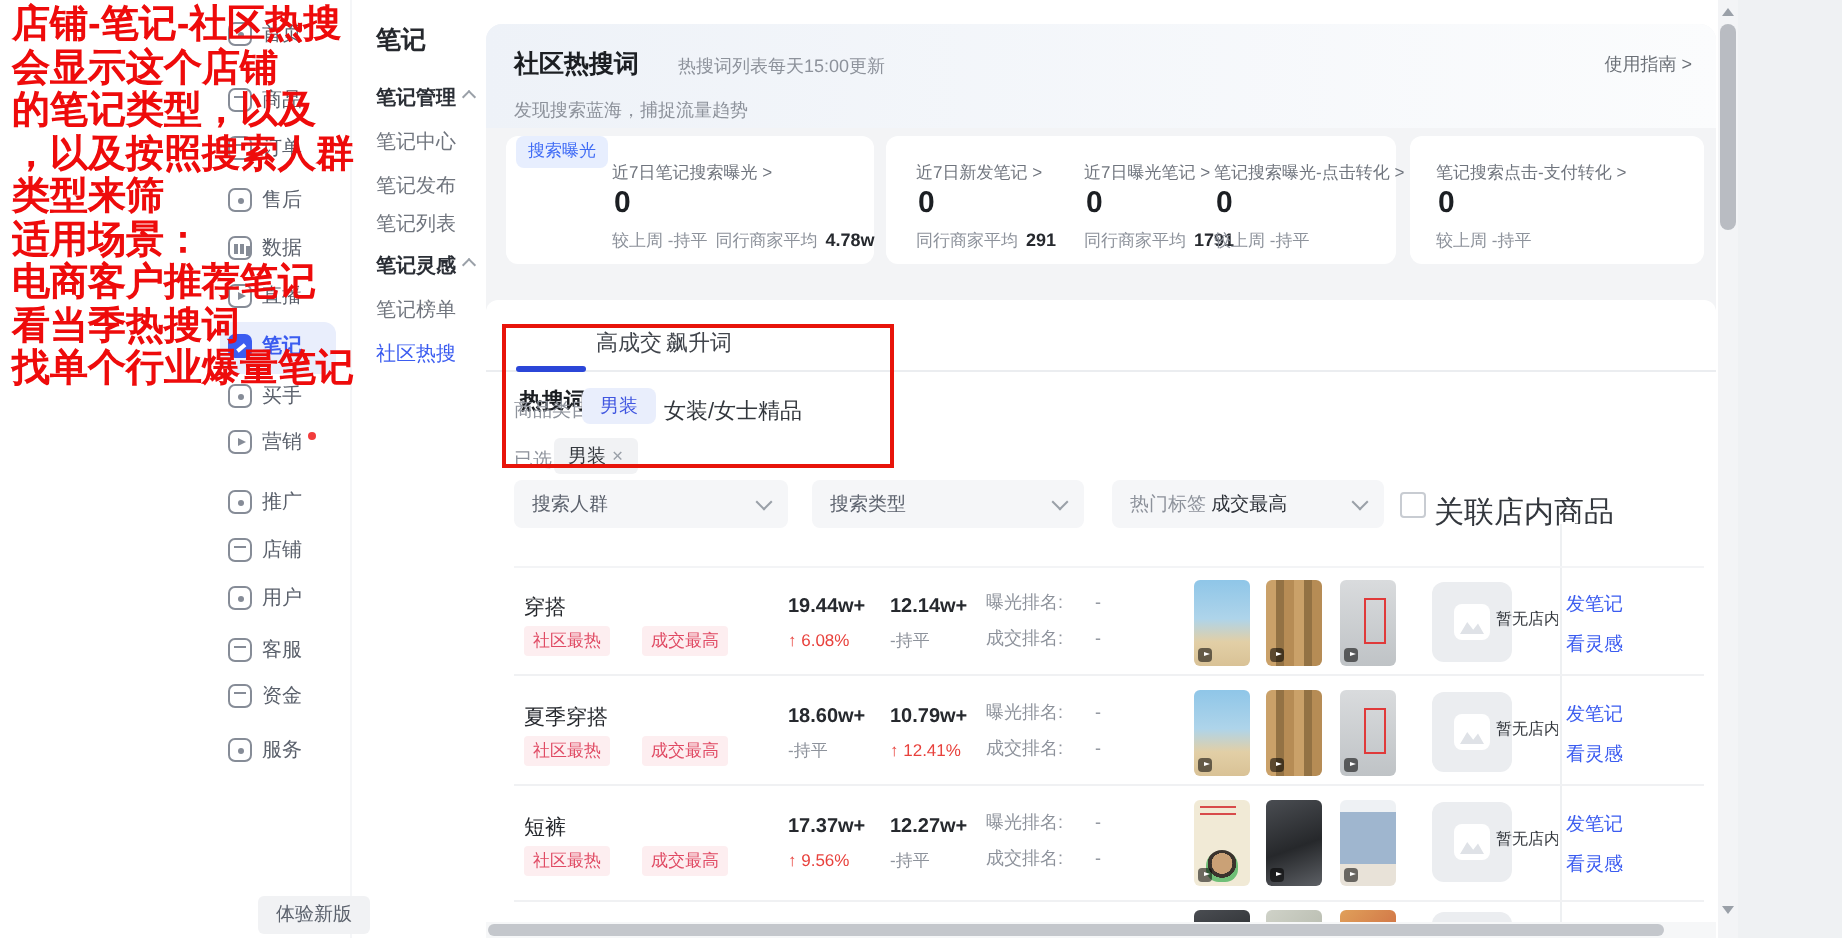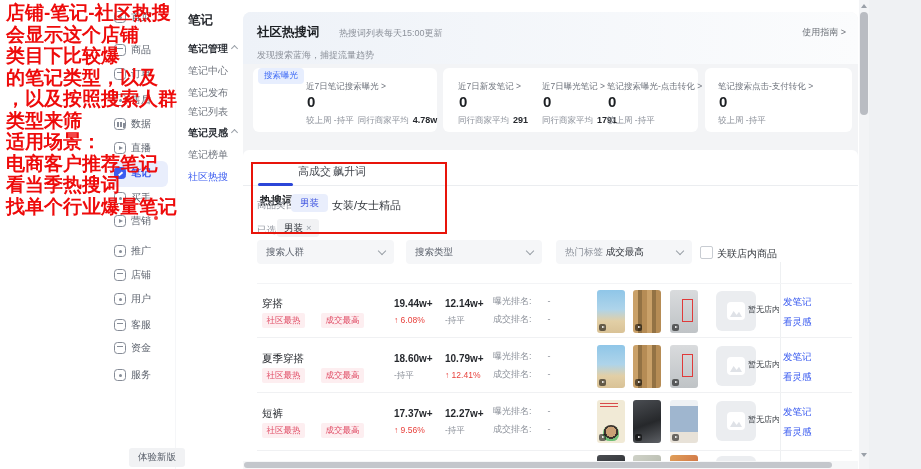--- a/index.html
+++ b/index.html
@@ -65,21 +65,21 @@
   .opt-plain{position:absolute;font-size:11px;color:#33373d;cursor:pointer;}
   .chip{position:absolute;padding:2.5px 7px;background:#f1f2f4;color:#33373d;font-size:9.5px;border-radius:3px;cursor:pointer;}
   .chip .x{color:#9aa0a8;margin-left:3px;}
 
   .select{position:absolute;top:240px;height:24px;background:#f5f6f8;border-radius:4px;cursor:pointer;}
   .select .ph{position:absolute;left:9px;top:6px;font-size:9.5px;color:#5b616c;white-space:nowrap;}
   .select .vl{font-size:9.5px;color:#2b2f36;}
   .caret-down{position:absolute;right:9px;top:8px;width:5px;height:5px;border-left:1px solid #9aa0a8;
               border-bottom:1px solid #9aa0a8;transform:rotate(-45deg);}
   .cb{position:absolute;left:700px;top:246px;width:11px;height:11px;border:1px solid #c8ccd2;border-radius:2px;background:#fff;cursor:pointer;}
-  .cb-label{position:absolute;left:717px;top:247px;font-size:10px;color:#33373d;cursor:pointer;}
+  .cb-label{position:absolute;left:717px;top:247px;font-size:15px;color:#33373d;cursor:pointer;}
 
   .thead{position:absolute;left:0;top:268px;width:921px;height:14px;z-index:6;}
   .th{position:absolute;font-size:9.5px;color:#8d929b;white-space:nowrap;display:flex;align-items:center;}
   .sort{display:inline-flex;flex-direction:column;gap:1.5px;margin-left:3px;}
   .sort i{width:0;height:0;border-left:3px solid transparent;border-right:3px solid transparent;}
   .sort .su{border-bottom:3.5px solid #b9bec6;}
   .sort .sd{border-top:3.5px solid #b9bec6;}
   .thead-line{position:absolute;left:257px;top:283px;width:595px;border-top:1px solid #f3f4f6;z-index:6;}
 
   .row{position:absolute;left:0;width:752px;height:53px;z-index:4;}
@@ -404,21 +404,20 @@
   <div class="vscroll">
     <span class="varrow up"></span>
     <div class="vthumb"></div>
     <span class="varrow down"></span>
   </div>
 
   <div class="redbox"></div>
   <div class="anno">
     <div>店铺-笔记-社区热搜</div>
     <div>会显示这个店铺</div>
-    <div>类目下比较爆</div>
     <div>的笔记类型，以及</div>
     <div>，以及按照搜索人群</div>
     <div>类型来筛</div>
     <div>适用场景：</div>
     <div>电商客户推荐笔记</div>
     <div>看当季热搜词</div>
     <div>找单个行业爆量笔记</div>
   </div>
 
 </div>

